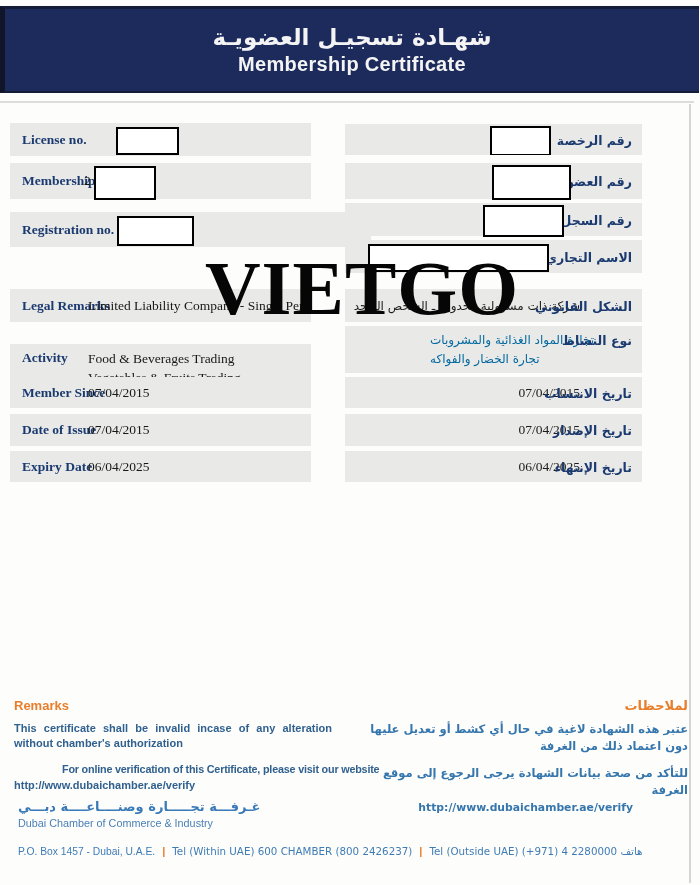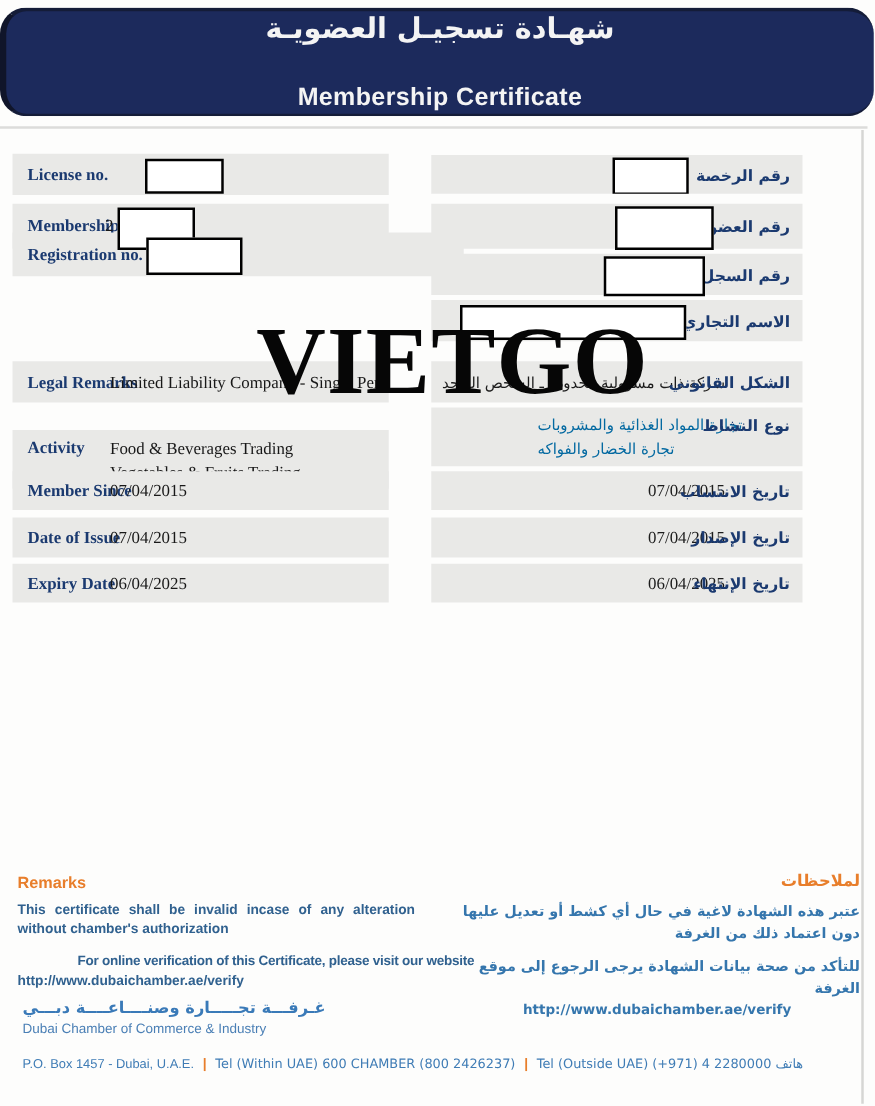--- a/index.html
+++ b/index.html
@@ -1,21 +1,21 @@
 <!DOCTYPE html>
 <html><head>
 <meta charset="utf-8">
 <style>
   html,body{margin:0;padding:0;background:#ffffff;}
   .page{position:relative;width:700px;height:885px;background:#fdfdfc;overflow:hidden;
         font-family:"Liberation Sans",sans-serif;}
   
   .hdr{position:absolute;left:0;top:6px;width:694px;height:82px;background:#1c2a5c;
        border-top:3px solid #141c38;border-left:5px solid #10152a;border-bottom:2px solid #141c38;
-       display:flex;flex-direction:column;align-items:center;justify-content:space-between;border-radius:21px;}
+       display:flex;flex-direction:column;align-items:center;justify-content:center;}
   .hdr-ar{color:#f4f4f4;font-family:"DejaVu Sans",sans-serif;font-weight:bold;font-size:23px;
           direction:rtl;line-height:1.25;}
   .hdr-en{color:#f4f4f4;font-weight:bold;font-size:20px;letter-spacing:.3px;line-height:1.3;}
   .hline{position:absolute;left:0;top:101px;width:694px;height:2px;background:#dcdcda;}
   .vline{position:absolute;left:689px;top:104px;width:2px;height:779px;background:#d6d6d4;}
   
   .bar{position:absolute;background:#e9e9e7;overflow:hidden;}
   .bar.ov{overflow:visible;}
   .lbl{position:absolute;left:12px;top:50%;transform:translateY(-50%);
        font-family:"Liberation Serif",serif;font-weight:bold;color:#1b3a70;font-size:13.5px;white-space:nowrap;}
@@ -86,21 +86,21 @@
   <div class="bar ov" style="left:10px;top:163px;width:301px;height:36px">
     <span class="lbl">Membership no.</span>
     <span class="peek">2</span>
     <span class="box" style="left:84px;top:3px;width:58px;height:30px"></span>
   </div>
   <div class="bar ov" style="left:345px;top:163px;width:297px;height:36px">
     <span class="box" style="left:147px;top:2px;width:75px;height:31px"></span>
     <span class="arlbl">رقم العضوية</span>
   </div>
 
-  <div class="bar ov" style="left:10px;top:186px;width:361px;height:35px">
+  <div class="bar ov" style="left:10px;top:212px;width:361px;height:35px">
     <span class="lbl">Registration no.</span>
     <span class="box" style="left:107px;top:4px;width:73px;height:26px"></span>
   </div>
   <div class="bar ov" style="left:345px;top:203px;width:297px;height:33px">
     <span class="arlbl">رقم السجل التجاري</span>
     <span class="box" style="left:138px;top:2px;width:77px;height:28px"></span>
   </div>
 
   <div class="bar ov" style="left:345px;top:240px;width:297px;height:33px">
     <span class="box" style="left:23px;top:4px;width:177px;height:24px"></span>

